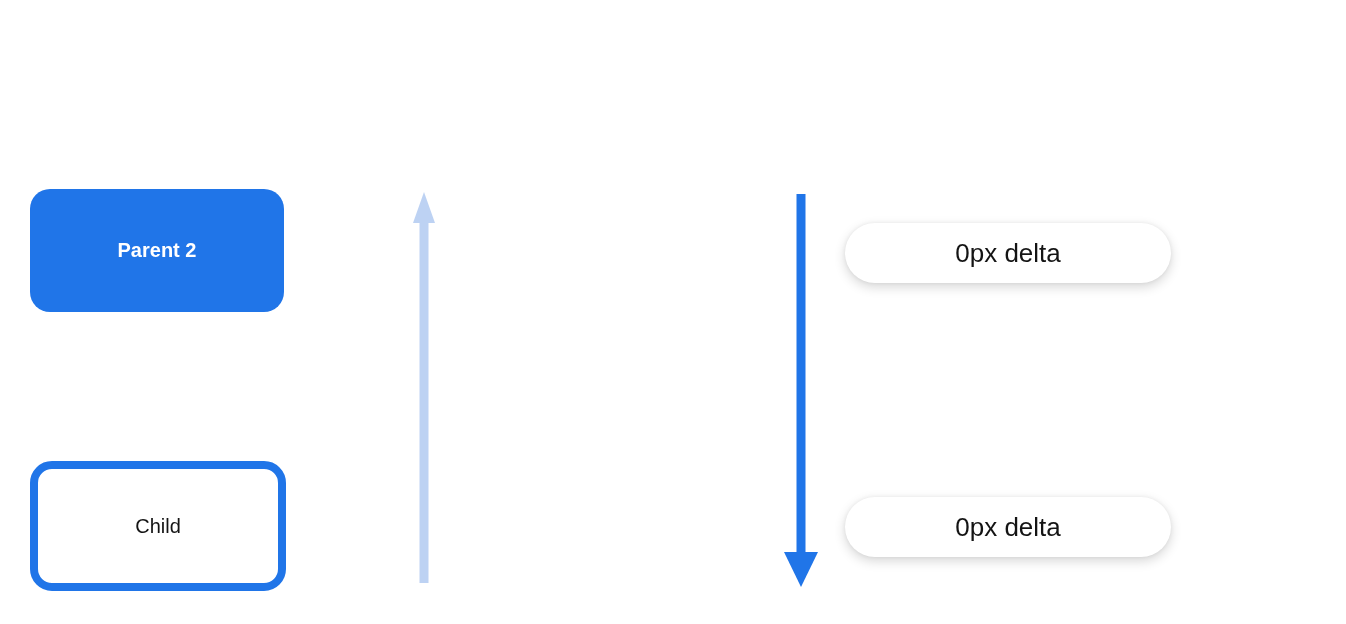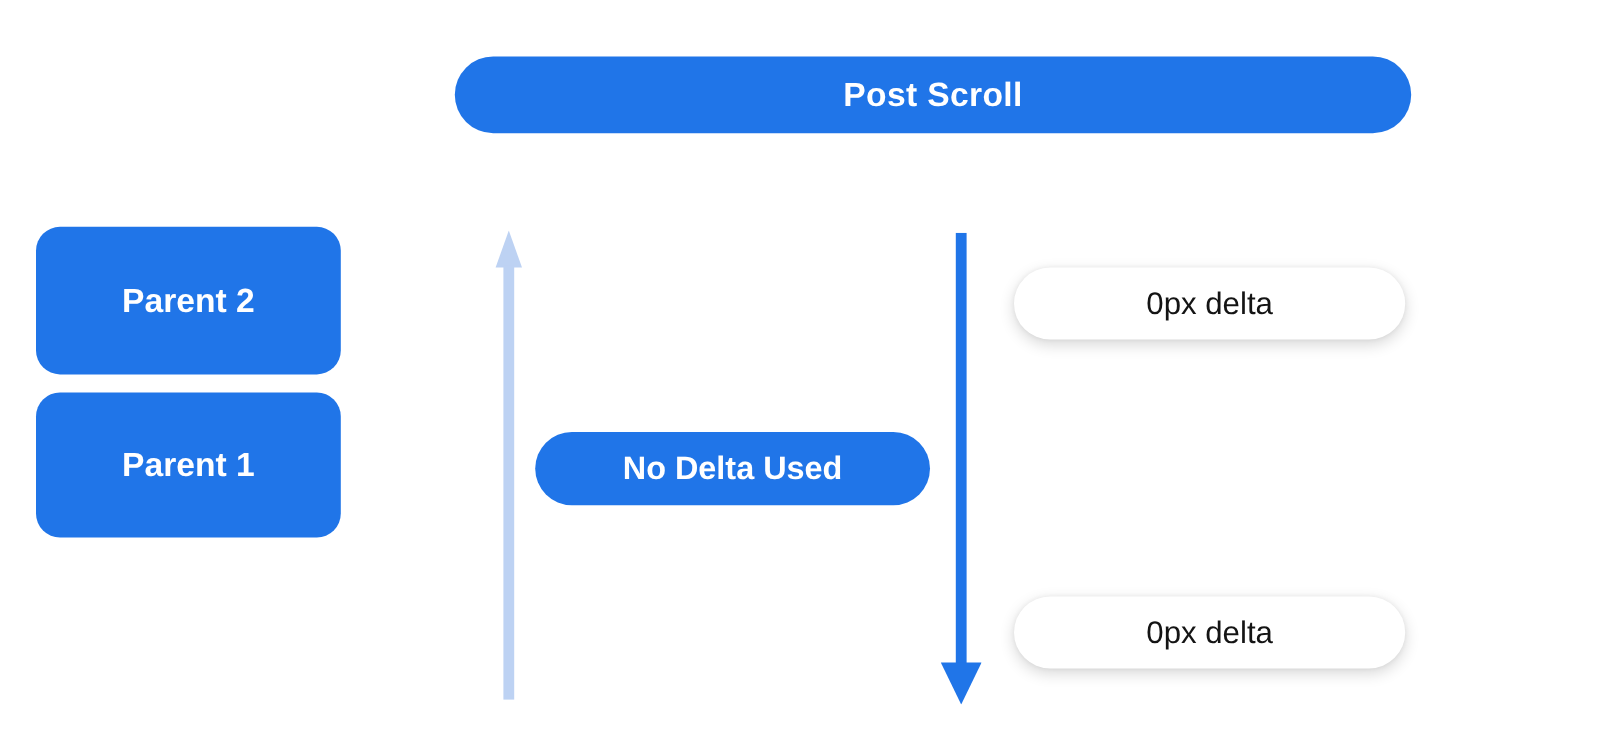--- a/index.html
+++ b/index.html
@@ -48,21 +48,21 @@
   }
 
   .box {
     position: absolute;
     left: 30px;
     width: 254px;
     display: flex;
     align-items: center;
     justify-content: center;
     border-radius: 20px;
-    font-size: 28px;
+    font-size: 20px;
   }
   .box.blue {
     background: var(--blue);
     color: #ffffff;
     font-weight: bold;
   }
   .box.outline {
     background: var(--white);
     border: 8px solid var(--blue);
     border-radius: 22px;
@@ -92,37 +92,35 @@
     font-size: 26px;
   }
   .zero-top    { top: 223px; }
   .zero-bottom { top: 497px; }
 </style>
 </head>
 <body>
 
 <div class="canvas">
 
-  <div class="pill blue header-pill">Post Scroll</div>
 
   <div class="box blue parent2">Parent 2</div>
 
-  <div class="box blue parent1">Parent 1</div>
 
+  <div class="box outline child">Child</div>
 
   <svg class="arrow up" width="26" height="392" viewBox="0 0 26 392" aria-hidden="true">
     <polygon points="13,0 2,31 24,31" fill="currentColor"></polygon>
     <rect x="8.5" y="29" width="9" height="362" fill="currentColor"></rect>
   </svg>
 
   <svg class="arrow down" width="34" height="393" viewBox="0 0 34 393" aria-hidden="true">
     <rect x="12.5" y="0" width="9" height="362" fill="currentColor"></rect>
     <polygon points="17,393 0,358 34,358" fill="currentColor"></polygon>
   </svg>
 
 
-  <div class="pill blue mid-pill no-delta">No Delta Used</div>
 
   <div class="pill white zero-pill zero-top">0px delta</div>
 
   <div class="pill white zero-pill zero-bottom">0px delta</div>
 
 </div>
 
 </body></html>

